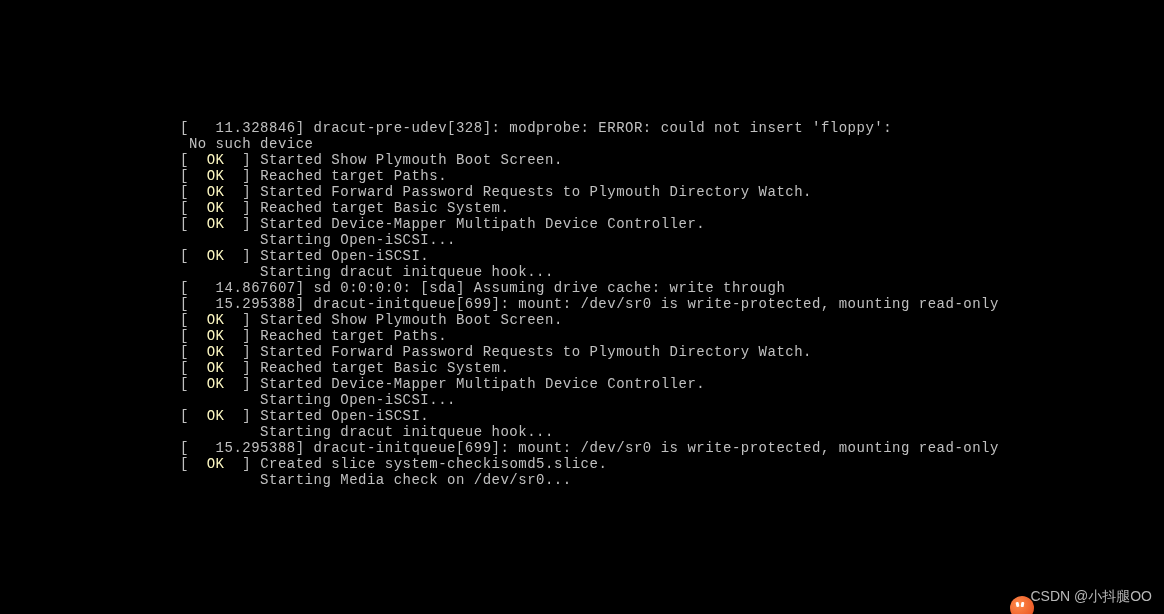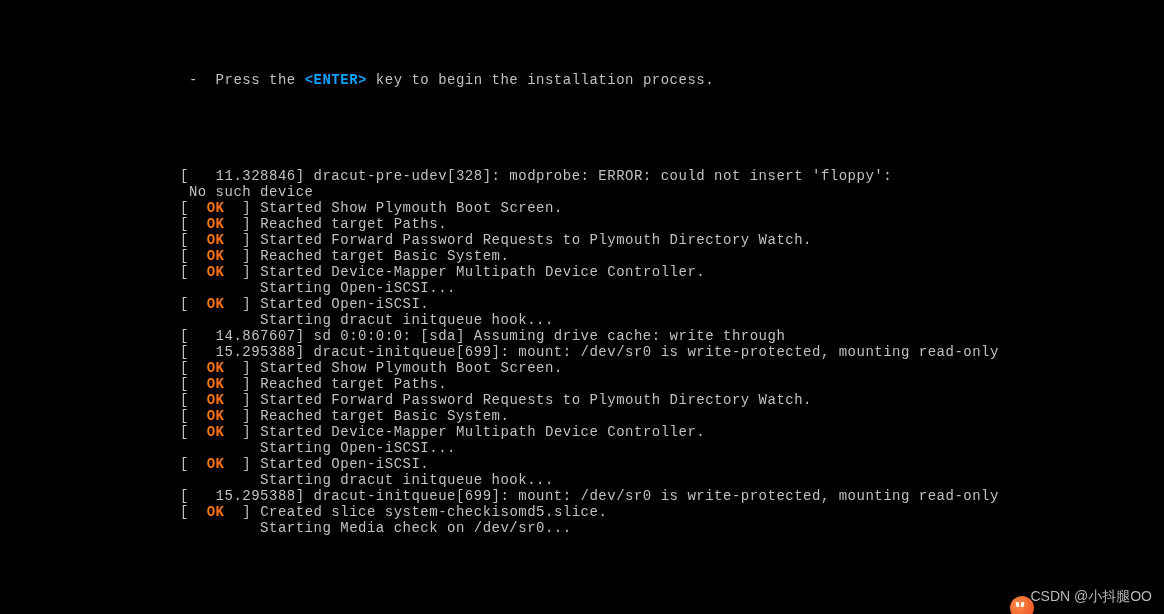--- a/index.html
+++ b/index.html
@@ -14,21 +14,21 @@
       overflow: hidden;
       position: relative;
     }
     .terminal {
       padding-top: 40px;
       padding-left: 180px;
       line-height: 16px;
       white-space: pre;
     }
     .line { white-space: pre; }
-    .ok { color: #f97316; font-weight: bold; }
+    .ok { color: #fef9c3; font-weight: normal; }
     .enter { color: #10a0ff; font-weight: bold; }
     .watermark {
       position: absolute;
       right: 12px;
       bottom: 8px;
       color: #b8b8b8;
       font-family: Arial, sans-serif;
       font-size: 14px;
       letter-spacing: 0;
     }
@@ -51,21 +51,20 @@
       top: 6px;
       border-radius: 1px;
     }
     .icon-circle::before { left: 6px; transform: rotate(-12deg); }
     .icon-circle::after  { left: 11px; transform: rotate(10deg); }
   </style>
 </head>
 <body>
 
 <div class="terminal">
-  <div class="line"><span> -  Press the </span><span class="enter">&lt;ENTER&gt;</span><span> key to begin the installation process.</span></div>
   <div class="line">&nbsp;</div>
   <div id="log"><div class="line">[   11.328846] dracut-pre-udev[328]: modprobe: ERROR: could not insert 'floppy':</div><div class="line"> No such device</div><div class="line"><span>[  </span><span class="ok">OK</span><span>  ] Started Show Plymouth Boot Screen.</span></div><div class="line"><span>[  </span><span class="ok">OK</span><span>  ] Reached target Paths.</span></div><div class="line"><span>[  </span><span class="ok">OK</span><span>  ] Started Forward Password Requests to Plymouth Directory Watch.</span></div><div class="line"><span>[  </span><span class="ok">OK</span><span>  ] Reached target Basic System.</span></div><div class="line"><span>[  </span><span class="ok">OK</span><span>  ] Started Device-Mapper Multipath Device Controller.</span></div><div class="line">         Starting Open-iSCSI...</div><div class="line"><span>[  </span><span class="ok">OK</span><span>  ] Started Open-iSCSI.</span></div><div class="line">         Starting dracut initqueue hook...</div><div class="line">[   14.867607] sd 0:0:0:0: [sda] Assuming drive cache: write through</div><div class="line">[   15.295388] dracut-initqueue[699]: mount: /dev/sr0 is write-protected, mounting read-only</div><div class="line"><span>[  </span><span class="ok">OK</span><span>  ] Started Show Plymouth Boot Screen.</span></div><div class="line"><span>[  </span><span class="ok">OK</span><span>  ] Reached target Paths.</span></div><div class="line"><span>[  </span><span class="ok">OK</span><span>  ] Started Forward Password Requests to Plymouth Directory Watch.</span></div><div class="line"><span>[  </span><span class="ok">OK</span><span>  ] Reached target Basic System.</span></div><div class="line"><span>[  </span><span class="ok">OK</span><span>  ] Started Device-Mapper Multipath Device Controller.</span></div><div class="line">         Starting Open-iSCSI...</div><div class="line"><span>[  </span><span class="ok">OK</span><span>  ] Started Open-iSCSI.</span></div><div class="line">         Starting dracut initqueue hook...</div><div class="line">[   15.295388] dracut-initqueue[699]: mount: /dev/sr0 is write-protected, mounting read-only</div><div class="line"><span>[  </span><span class="ok">OK</span><span>  ] Created slice system-checkisomd5.slice.</span></div><div class="line">         Starting Media check on /dev/sr0...</div></div>
   
   
   
   
 </div>
 
 <div class="icon-circle"></div>
 <div class="watermark">CSDN @小抖腿OO</div>

